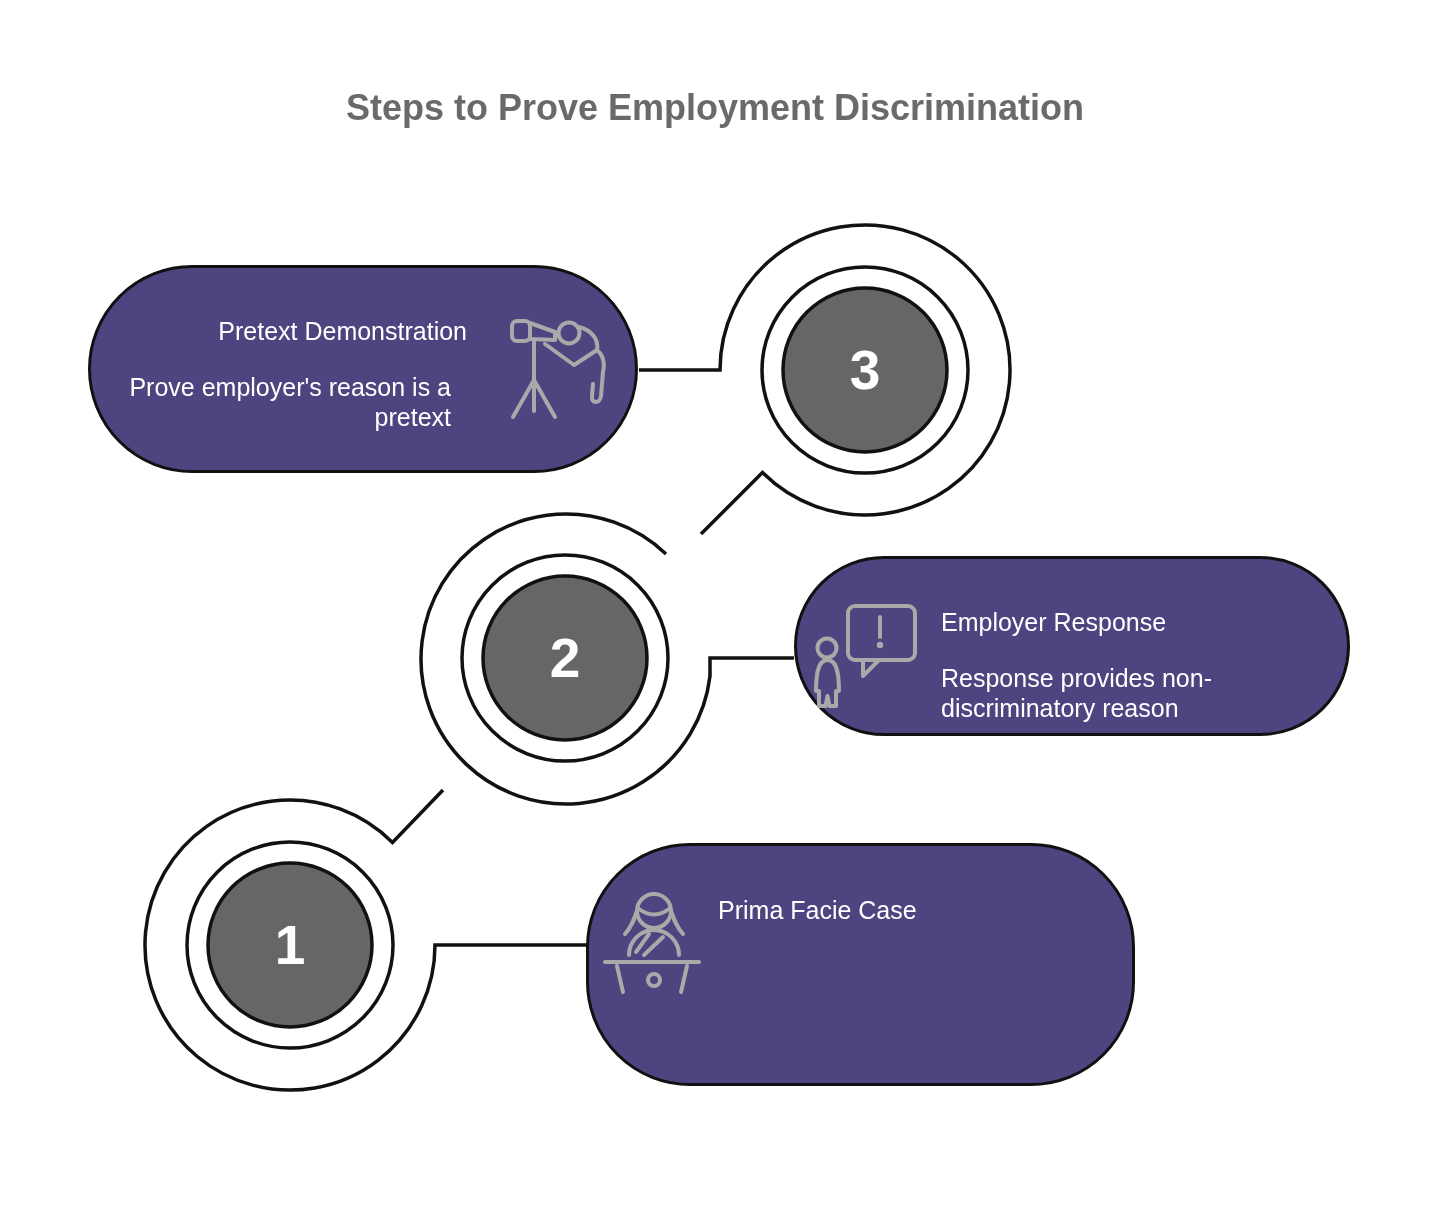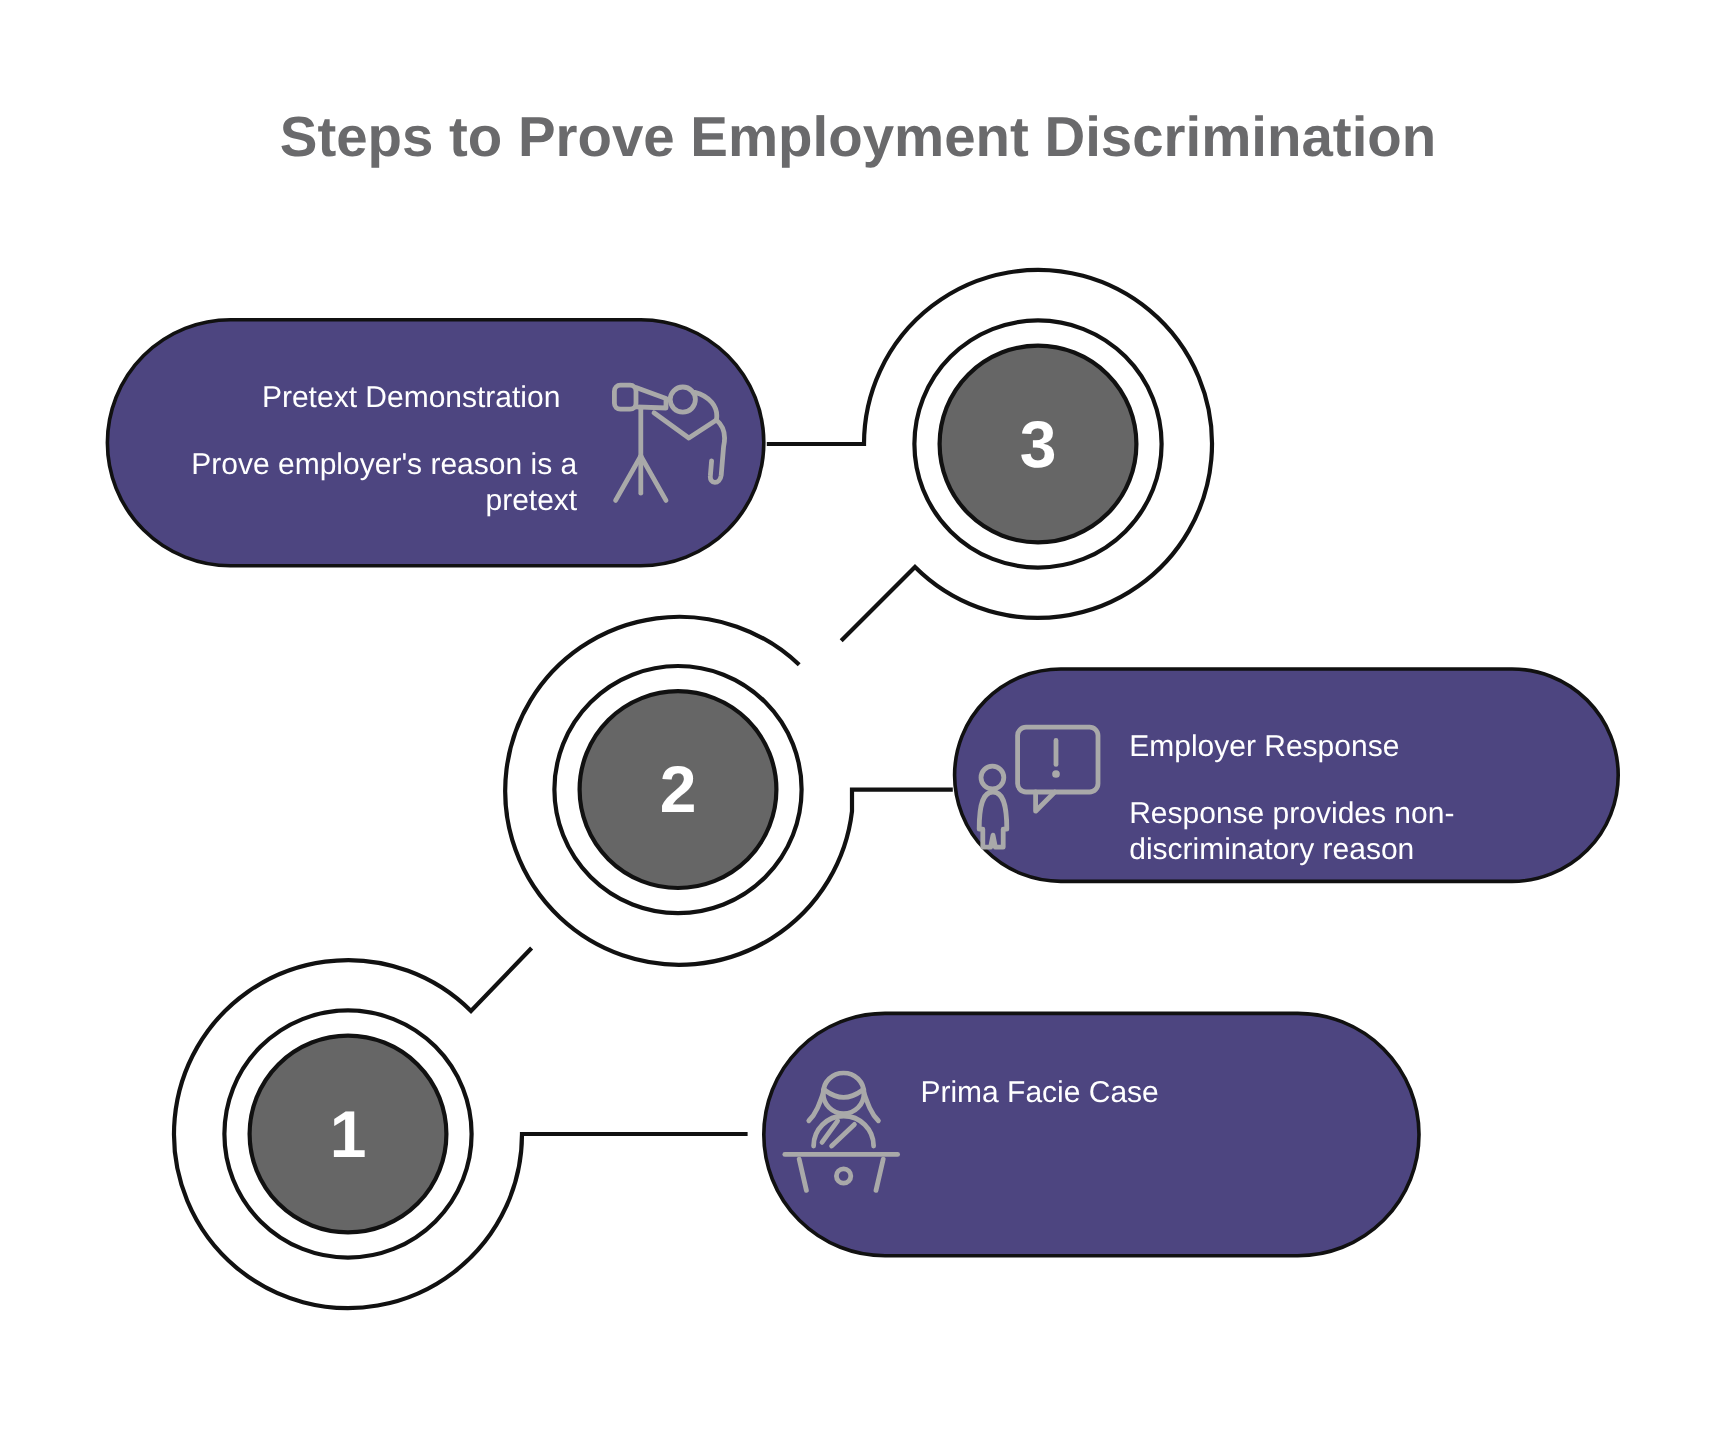--- a/index.html
+++ b/index.html
@@ -2,46 +2,46 @@
 <html style="--capsule-purple: #4d4580; --outline-black: #111111; --circle-gray: #666666; --icon-gray: #a9a9a9; --title-gray: #6a6a6c; --text-white: #ffffff;"><head>
 <meta charset="utf-8">
 <style>
   html,body{margin:0;padding:0;background:#ffffff;}
   #canvas{
     position:relative;width:1430px;height:1212px;background:#ffffff;
     font-family:"Liberation Sans",sans-serif;overflow:hidden;
   }
   .main-title{
     position:absolute;top:88px;left:0;width:100%;margin:0;
-    text-align:center;font-size:47px;font-weight:bold;line-height:1.1;
+    text-align:center;font-size:36px;font-weight:bold;line-height:1.1;
     color:var(--title-gray,#6a6a6c);
   }
   #diagram-svg{position:absolute;left:0;top:0;}
   .chain{fill:none;stroke:var(--outline-black,#111);stroke-width:3.5px;stroke-linejoin:miter;}
   .midring{fill:none;stroke:var(--outline-black,#111);stroke-width:3.5px;}
   .innercircle{fill:var(--circle-gray,#666);stroke:var(--outline-black,#111);stroke-width:3.5px;}
   .num{
     position:absolute;width:164px;height:164px;display:flex;align-items:center;justify-content:center;
     color:var(--text-white,#fff);font-size:55px;font-weight:bold;user-select:none;
   }
   #num1{left:208px;top:863px;}
   #num2{left:483px;top:576px;}
   #num3{left:783px;top:288px;}
   .capsule{
     position:absolute;background:var(--capsule-purple,#4d4580);
     border:3.5px solid var(--outline-black,#111);border-radius:104px;
     box-sizing:border-box;color:var(--text-white,#fff);
   }
   #cap3{left:88px;top:265px;width:550px;height:208px;}
   #cap2{left:794px;top:556px;width:556px;height:180px;}
-  #cap1{left:635px;top:843px;width:549px;height:205px;}
+  #cap1{left:586px;top:843px;width:549px;height:243px;}
   .cap-title{position:absolute;font-size:25px;font-weight:normal;line-height:30px;white-space:nowrap;}
   .cap-body{position:absolute;font-size:25px;font-weight:normal;line-height:30px;}
   #cap3 .cap-title{right:168px;top:48px;}
-  #cap3 .cap-body{right:154px;top:104px;width:330px;text-align:right;}
+  #cap3 .cap-body{right:184px;top:104px;width:330px;text-align:right;}
   #cap2 .cap-title{left:144px;top:48px;}
   #cap2 .cap-body{left:144px;top:104px;width:292px;}
   #cap1 .cap-title{left:129px;top:49px;}
   #cap1 .cap-body{left:129px;top:105px;width:312px;}
   .icon{position:absolute;}
   #cap3 .icon{left:404px;top:40px;}
   #cap2 .icon{left:13px;top:37px;}
   #cap1 .icon{left:12px;top:46px;}
   .icon path,.icon circle,.icon rect,.icon line{
     fill:none;stroke:var(--icon-gray,#a9a9a9);stroke-width:4;

